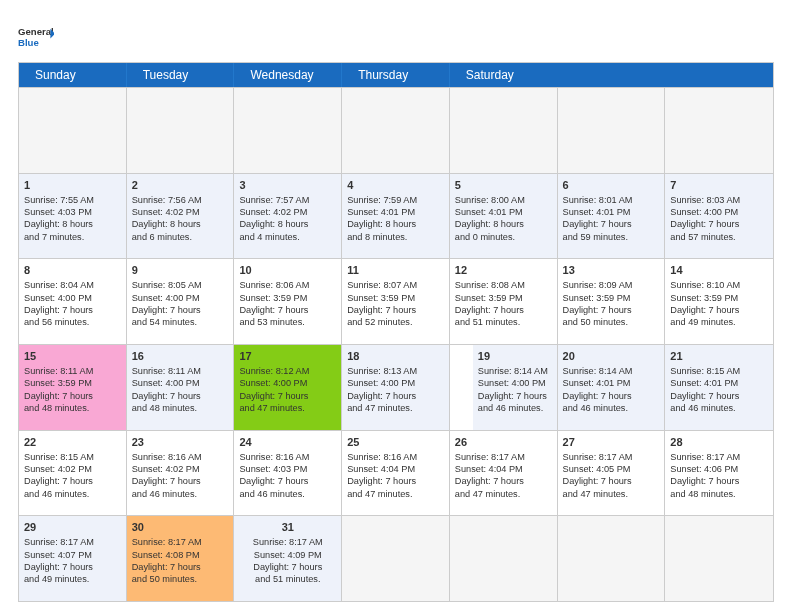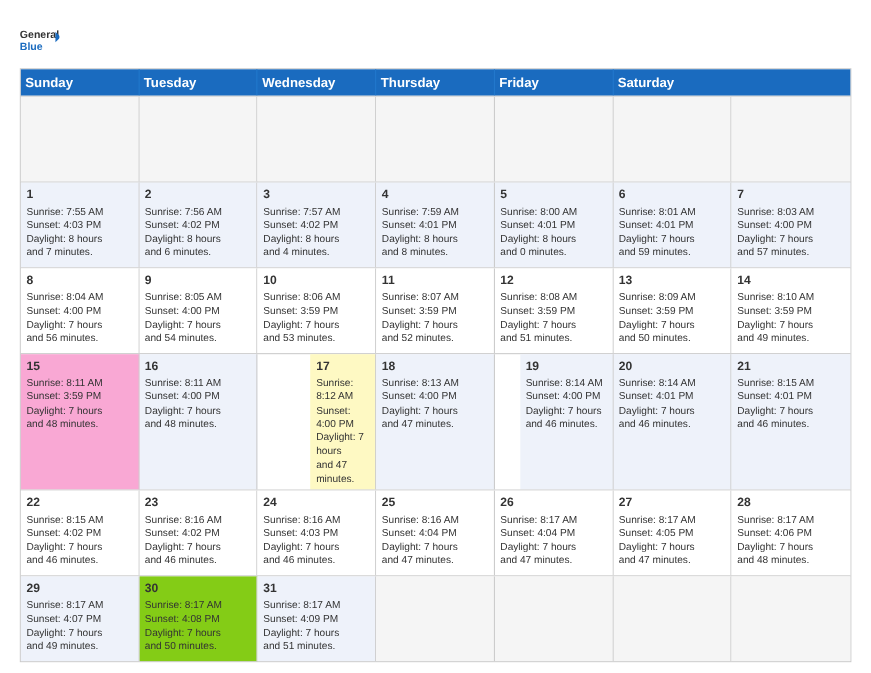--- a/index.html
+++ b/index.html
@@ -49,22 +49,22 @@
       border: 1px solid #ccc;
     }
     .cal-header-row {
       display: grid;
       grid-template-columns: repeat(7, 1fr);
       background: #1a6bbf;
     }
     .cal-header-cell {
       color: #fff;
       font-size: 12px;
-      font-weight: bold;
-      padding: 5px 4px;
+      font-weight: normal;
+      padding: 5px 16px;
       text-align: left;
       border-right: 1px solid #2278cc;
     }
     .cal-header-cell:last-child { border-right: none; }
     .cal-body {
       flex: 1;
       display: flex;
       flex-direction: column;
     }
     .cal-week {
@@ -110,21 +110,20 @@
       <div class="location"></div>
     </div>
   </div>
 
   <div class="calendar">
     <div class="cal-header-row">
     <div class="cal-header-cell">Sunday</div>
         <div class="cal-header-cell">Tuesday</div>
         <div class="cal-header-cell">Wednesday</div>
         <div class="cal-header-cell">Thursday</div>
-        <div class="cal-header-cell">Friday</div>
         <div class="cal-header-cell">Saturday</div>
       </div>
     <div class="cal-body">
     <div class="cal-week">
           <div class="cal-cell empty"></div>
           <div class="cal-cell empty"></div>
           <div class="cal-cell empty"></div>
           <div class="cal-cell empty"></div>
           <div class="cal-cell empty"></div>
           <div class="cal-cell empty"></div>
@@ -240,21 +239,21 @@
             <div>Daylight: 7 hours</div>
             <div>and 48 minutes.</div>
           </div>
           <div class="cal-cell" style="background: rgb(238, 242, 250);">
             <div class="day-num">16</div>
             <div>Sunrise: 8:11 AM</div>
             <div>Sunset: 4:00 PM</div>
             <div>Daylight: 7 hours</div>
             <div>and 48 minutes.</div>
           </div>
-          <div class="cal-cell" style="background: #fef9c3; margin-left: 48px;">
+          <div class="cal-cell" style="background: #84cc16;">
             <div class="day-num">17</div>
             <div>Sunrise: 8:12 AM</div>
             <div>Sunset: 4:00 PM</div>
             <div>Daylight: 7 hours</div>
             <div>and 47 minutes.</div>
           </div>
           <div class="cal-cell" style="background: rgb(238, 242, 250);">
             <div class="day-num">18</div>
             <div>Sunrise: 8:13 AM</div>
             <div>Sunset: 4:00 PM</div>
@@ -335,28 +334,28 @@
           </div>
         </div>
         <div class="cal-week">
           <div class="cal-cell" style="background: rgb(238, 242, 250);">
             <div class="day-num">29</div>
             <div>Sunrise: 8:17 AM</div>
             <div>Sunset: 4:07 PM</div>
             <div>Daylight: 7 hours</div>
             <div>and 49 minutes.</div>
           </div>
-          <div class="cal-cell" style="background: #84cc16;">
+          <div class="cal-cell" style="background: #fdba74;">
             <div class="day-num">30</div>
             <div>Sunrise: 8:17 AM</div>
             <div>Sunset: 4:08 PM</div>
             <div>Daylight: 7 hours</div>
             <div>and 50 minutes.</div>
           </div>
-          <div class="cal-cell" style="background: rgb(238, 242, 250);">
+          <div class="cal-cell" style="background: rgb(238, 242, 250); text-align: center;">
             <div class="day-num">31</div>
             <div>Sunrise: 8:17 AM</div>
             <div>Sunset: 4:09 PM</div>
             <div>Daylight: 7 hours</div>
             <div>and 51 minutes.</div>
           </div>
           <div class="cal-cell empty"></div>
           <div class="cal-cell empty"></div>
           <div class="cal-cell empty"></div>
           <div class="cal-cell empty"></div>

